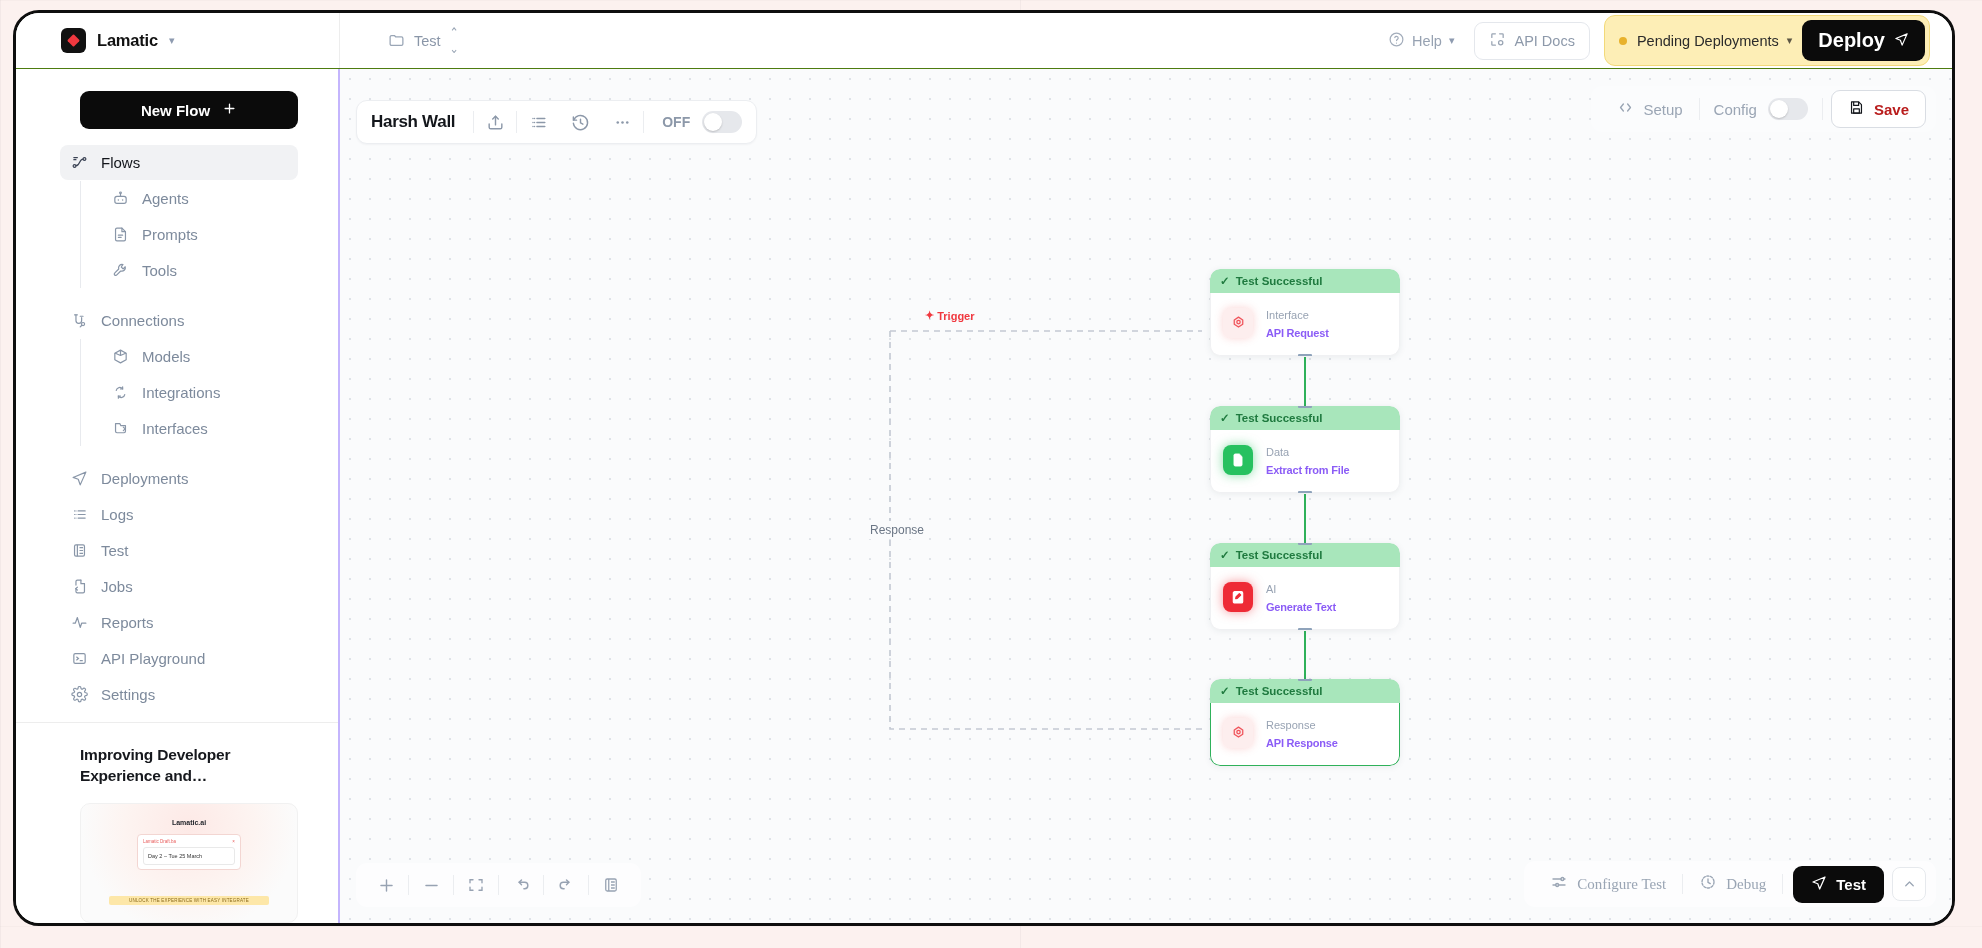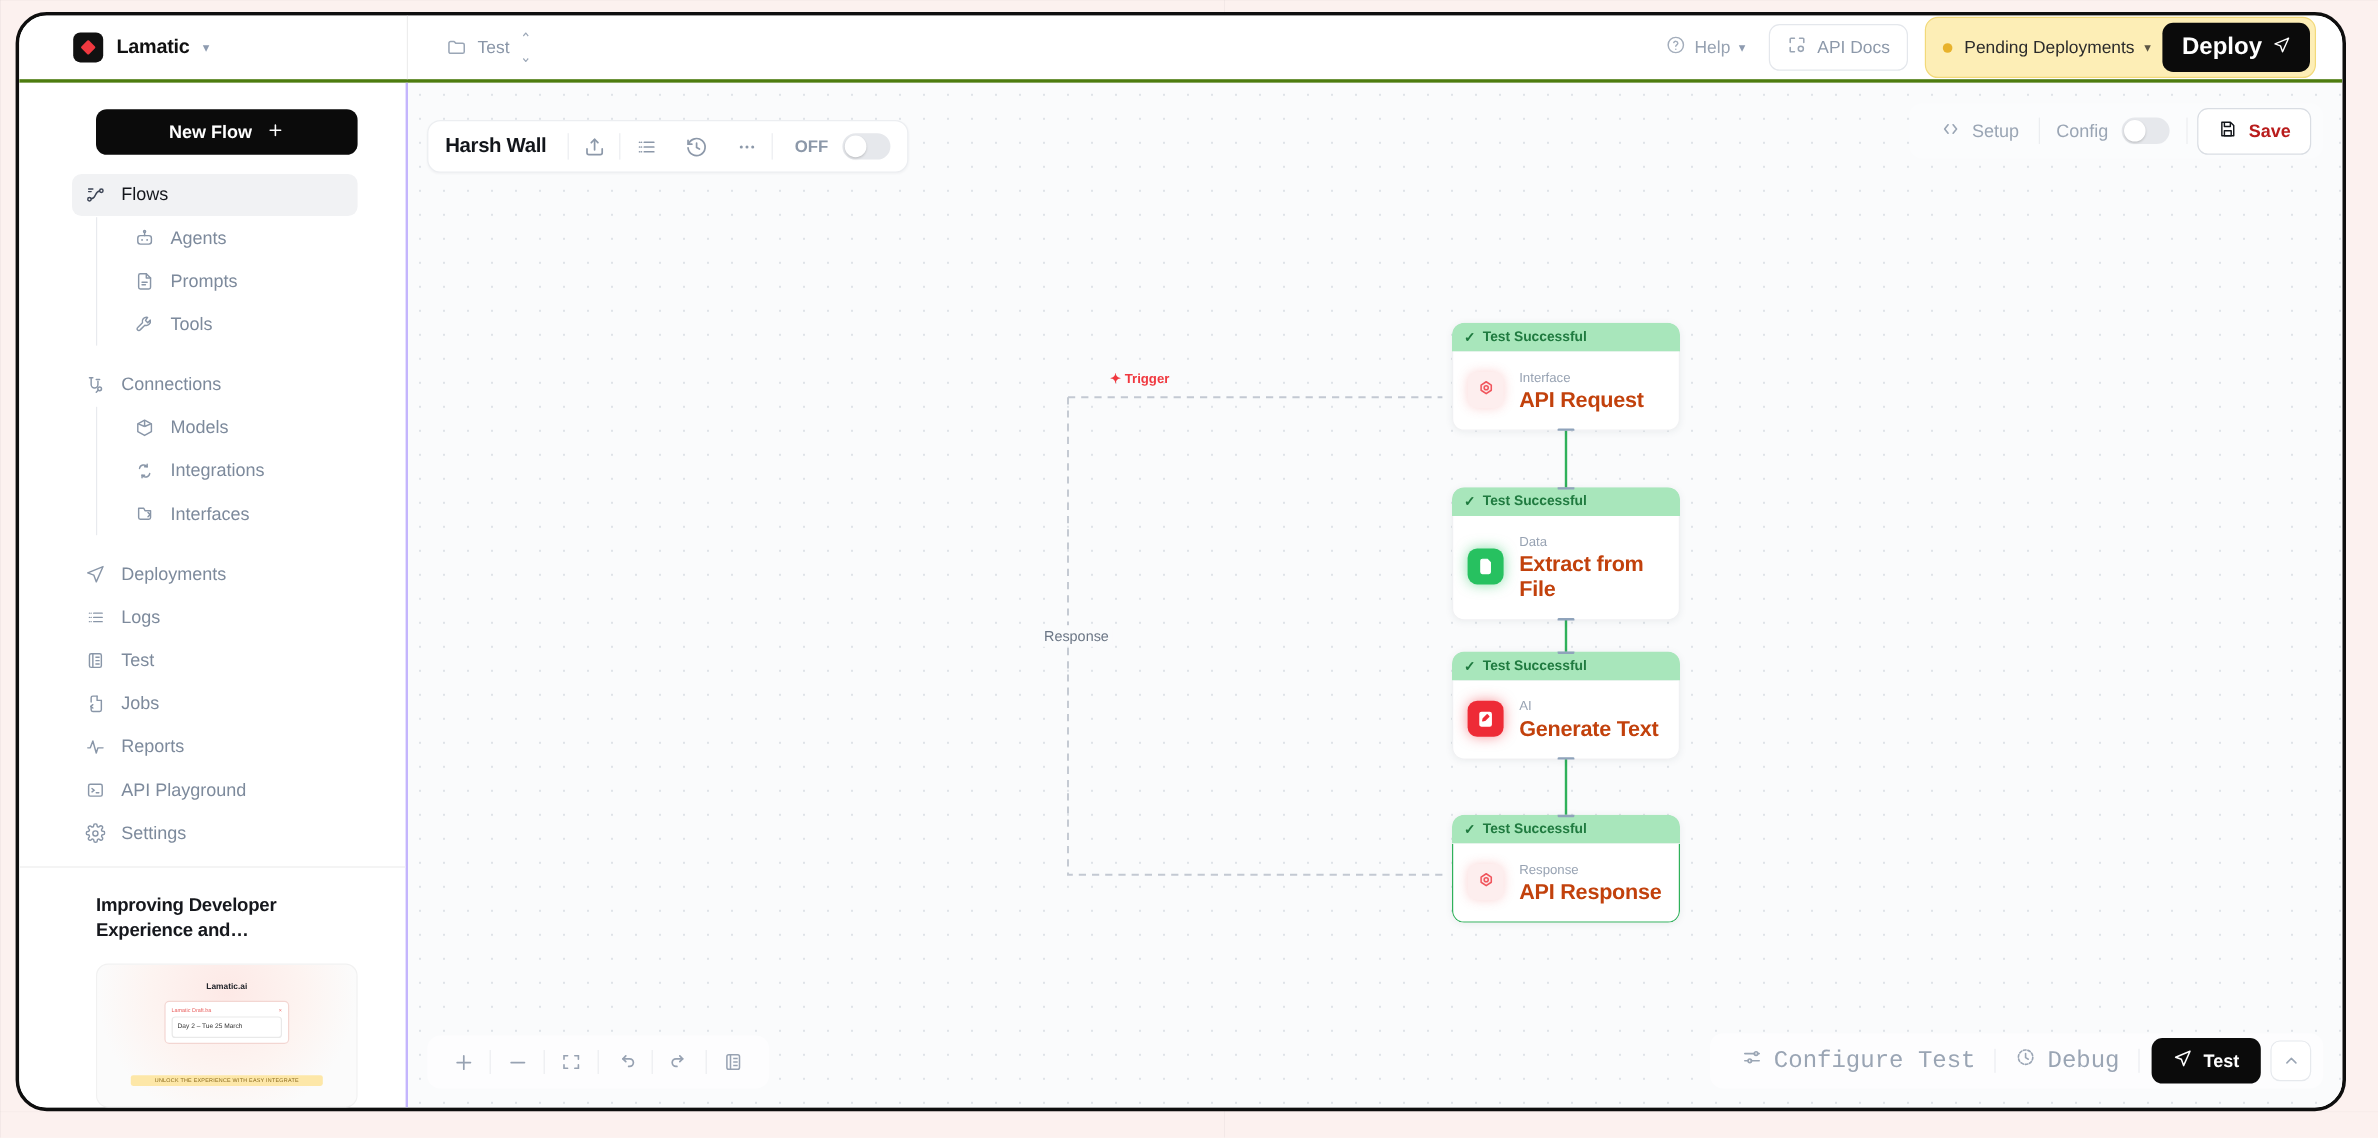--- a/index.html
+++ b/index.html
@@ -33,22 +33,23 @@
     border: 3px solid #0e0e0e;
     border-radius: 26px;
     background: #ffffff;
     overflow: hidden;
     display: flex; flex-direction: column;
   }
   
   .topbar {
     height: 56px; flex: 0 0 56px;
     display: flex; align-items: center;
-    border-bottom: 3px solid #4d7c0f;
+    border-bottom: 1px solid #4d7c0f;
     background: #fff;
+    gap: 16px;
   }
   .brand {
     width: 324px; flex: 0 0 324px;
     display: flex; align-items: center; gap: 11px;
     padding-left: 45px; height: 100%;
     border-right: 1px solid #ededed;
   }
   .logo-mark {
     width: 25px; height: 25px; border-radius: 6px;
     background: #111; position: relative;
@@ -238,21 +239,21 @@
   }
   .node.selected .node-body { border: 1.5px solid #2fb15a; border-top: none; }
   .node-ico {
     width: 30px; height: 30px; border-radius: 8px;
     display: flex; align-items: center; justify-content: center; flex: 0 0 auto;
   }
   .node-ico.pinkglow { background: #fdeeee; box-shadow: 0 0 9px rgba(240,80,80,.25); }
   .node-ico.greenglow { background: #27c160; box-shadow: 0 0 11px rgba(39,193,96,.55); }
   .node-ico.redglow { background: #ee2b36; box-shadow: 0 0 11px rgba(238,43,54,.5); }
   .node-kind { font-size: 11px; color: #98a3b3; line-height: 1.3; }
-  .node-name { font-size: 18px; font-weight: 700; color: #c2410c; letter-spacing: -0.2px; text-align: right; }
+  .node-name { font-size: 11px; font-weight: 700; color: #8b5cf6; letter-spacing: -0.2px; text-align: right; }
   .port {
     position: absolute; width: 14px; height: 5px; background: #8fa3bb;
     border-radius: 1px; left: 50%; transform: translateX(-50%);
   }
   .edge-line {
     position: absolute; width: 2px; background: #2fb15a; left: 50%; transform: translateX(-50%);
   }
   .trigger-label {
     position: absolute; font-size: 11px; color: #f0383f; font-weight: 600;
     display: flex; align-items: center; gap: 3px;
@@ -270,23 +271,23 @@
     color: #97a2b2; cursor: pointer; background: none; border: none;
   }
   .bl-div { width: 1px; height: 20px; background: #ebedf0; }
   .bottom-right {
     position: absolute; right: 16px; bottom: 16px;
     display: flex; align-items: center; gap: 0;
     background: #fdfdfe; border-radius: 11px; height: 46px; padding: 0 10px;
     z-index: 5;
   }
   .br-item {
-    display: flex; align-items: center; gap: 9px; font-size: 20px;
+    display: flex; align-items: center; gap: 9px; font-size: 15px;
     color: #9aa5b4; padding: 0 16px; cursor: pointer;
-    background: none; border: none; font-family: Liberation Mono, monospace;
+    background: none; border: none; font-family: Liberation Serif, serif;
   }
   .test-btn {
     display: flex; align-items: center; gap: 9px;
     background: #0b0b0b; color: #fff; border: none; border-radius: 9px;
     padding: 9px 18px; font-size: 15px; font-weight: 600; cursor: pointer;
     margin-left: 10px; font-family: inherit;
   }
   .caret-btn {
     width: 34px; height: 34px; margin-left: 8px;
     border: 1px solid #e6e9ed; border-radius: 8px; background: #fff;

